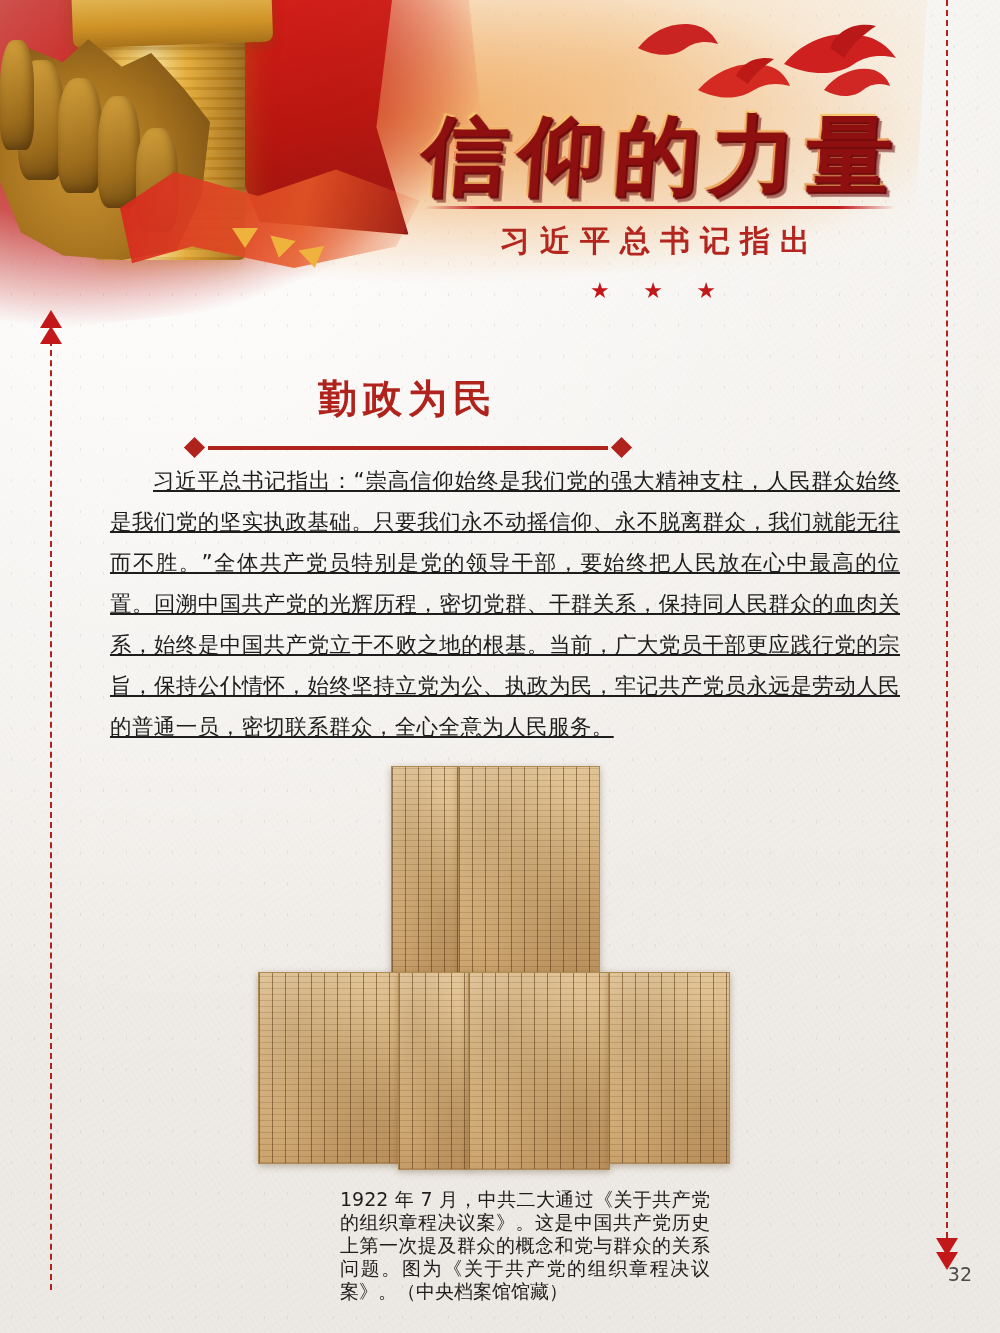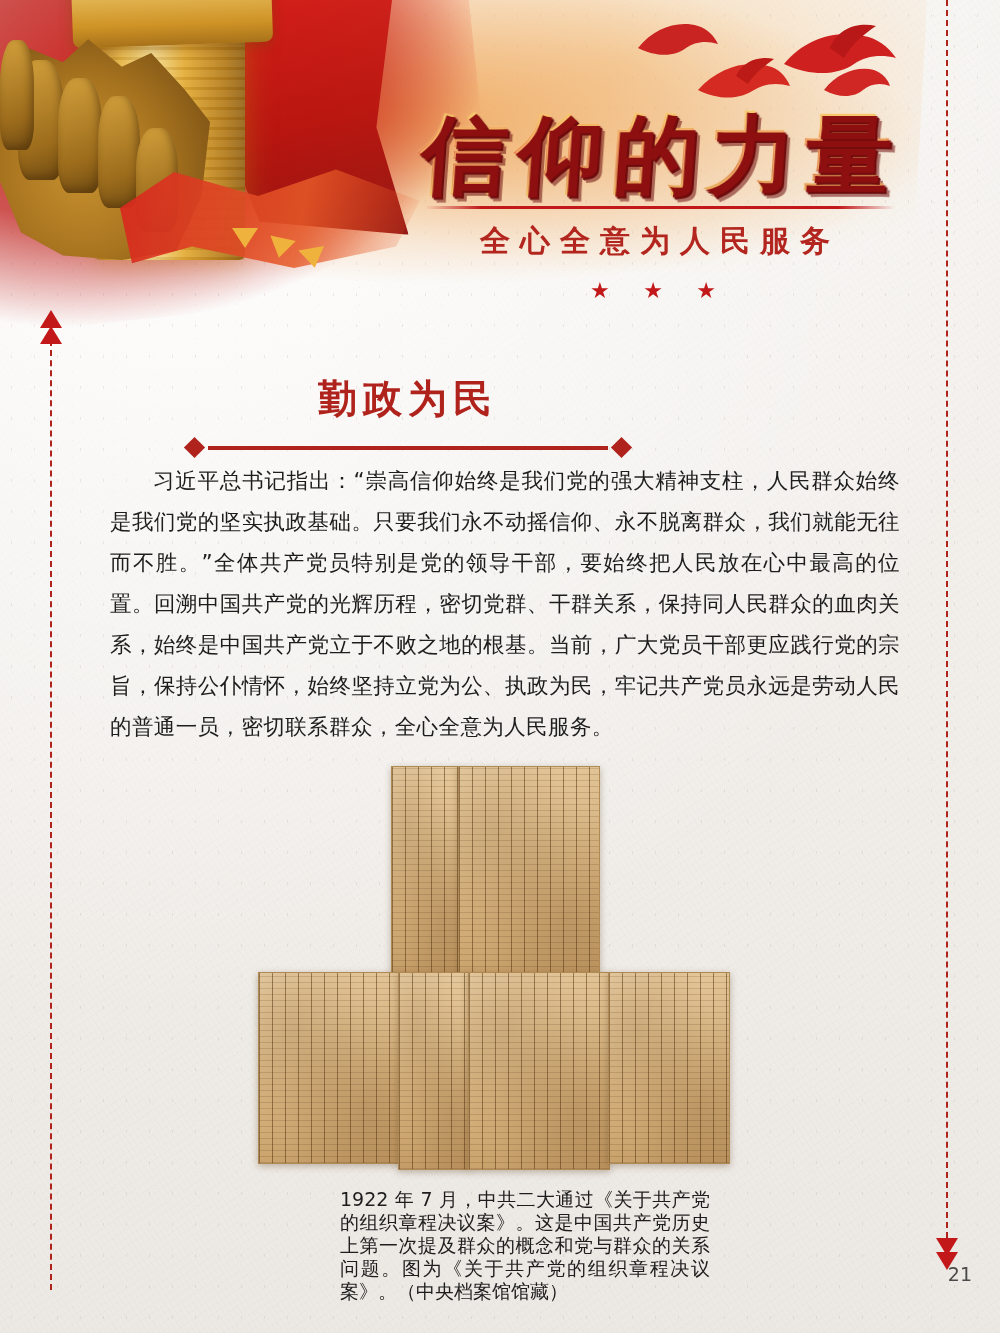--- a/index.html
+++ b/index.html
@@ -220,20 +220,21 @@
     left: 110px;
     top: 460px;
     width: 790px;
     font-family: "DejaVu Sans", sans-serif;
     font-size: 21.5px;
     line-height: 41px;
     color: #1d1d1d;
     text-align: justify;
     text-indent: 2em;
     letter-spacing: .4px;
+    text-decoration: underline;
   }
 
   
   .photo-group {
     position: absolute;
     left: 258px;
     top: 766px;
     width: 470px;
     height: 420px;
   }
@@ -352,21 +353,21 @@
       </svg>
       <svg class="dove" style="left:192px; top:52px;" width="70" height="44" viewBox="0 0 70 44">
         <path d="M2 28 C16 10, 36 4, 52 8 C60 11, 66 17, 68 24 C58 20, 48 22, 41 28 C33 35, 18 37, 2 28 Z" fill="#d02624"></path>
       </svg>
     </div>
   </div>
 
   <div class="title-block">
     <div class="main-title">信仰的力量</div>
     <div class="title-rule"></div>
-    <div class="sub-title">全心全意为人民服务</div>
+    <div class="sub-title">习近平总书记指出</div>
     <div class="stars">★ ★ ★</div>
   </div>
 
   <div class="section-heading">
     <div class="txt">勤政为民</div>
     <div class="heading-rule-wrap">
       <div class="hr-dot"></div>
       <div class="hr-line"></div>
       <div class="hr-dot"></div>
     </div>
@@ -397,14 +398,14 @@
 
   <div class="caption">1922 年 7 月，中共二大通过《关于共产党的组织章程决议案》。这是中国共产党历史上第一次提及群众的概念和党与群众的关系问题。图为《关于共产党的组织章程决议案》。（中央档案馆馆藏）</div>
 
   <div class="rail rail-left"></div>
   <div class="rail rail-right"></div>
   <div class="arrow-up arrow-left-top"></div>
   <div class="arrow-up arrow-left-top2"></div>
   <div class="arrow-down arrow-right-bot"></div>
   <div class="arrow-down arrow-right-bot2"></div>
 
-  <div class="page-number">21</div>
+  <div class="page-number">32</div>
 </div>
 
 </body></html>

